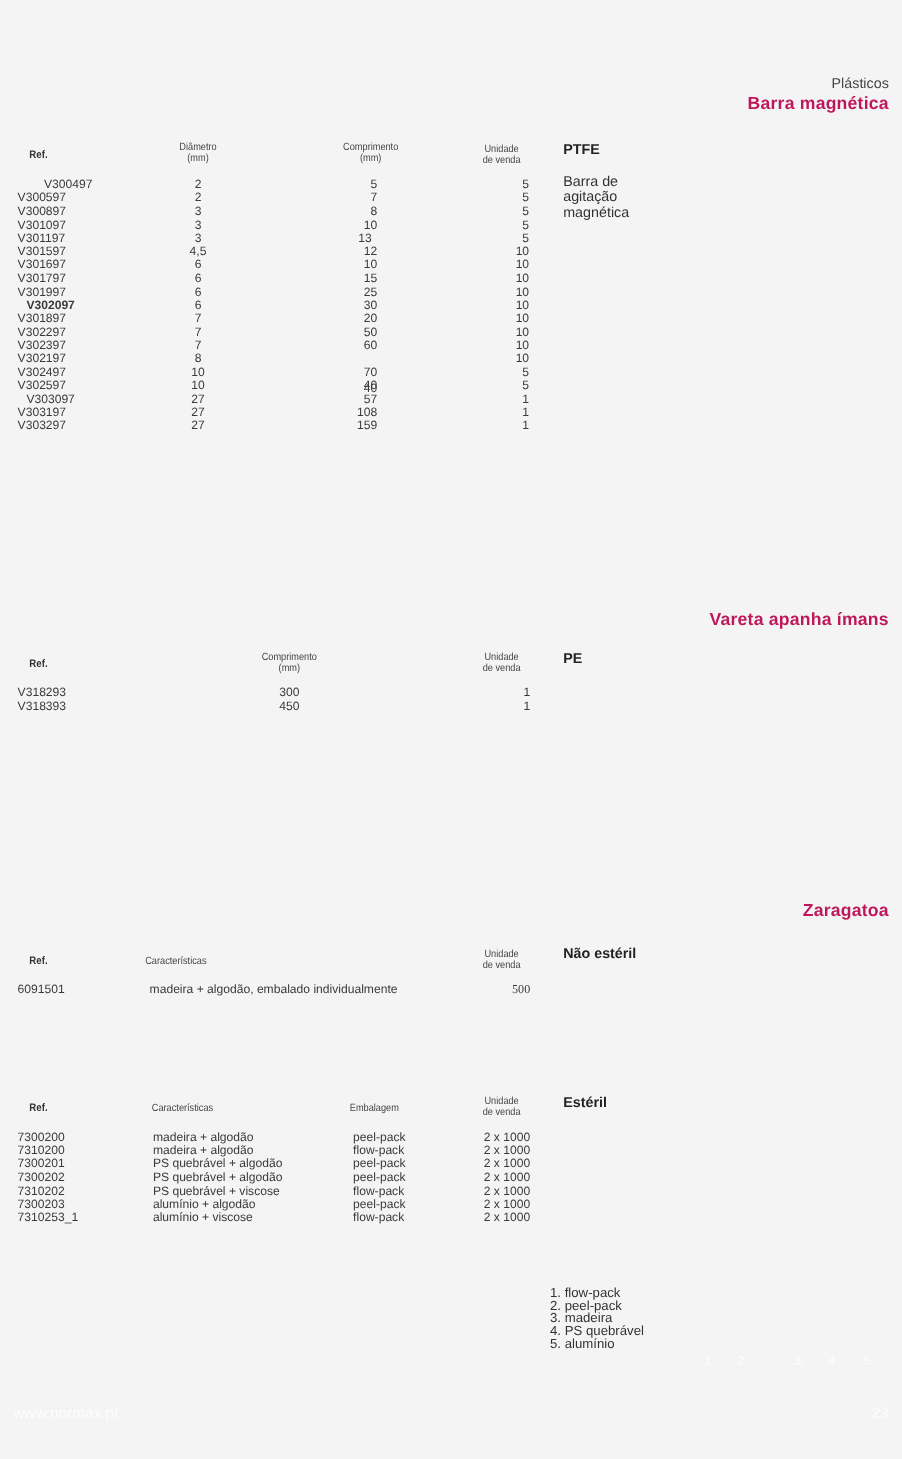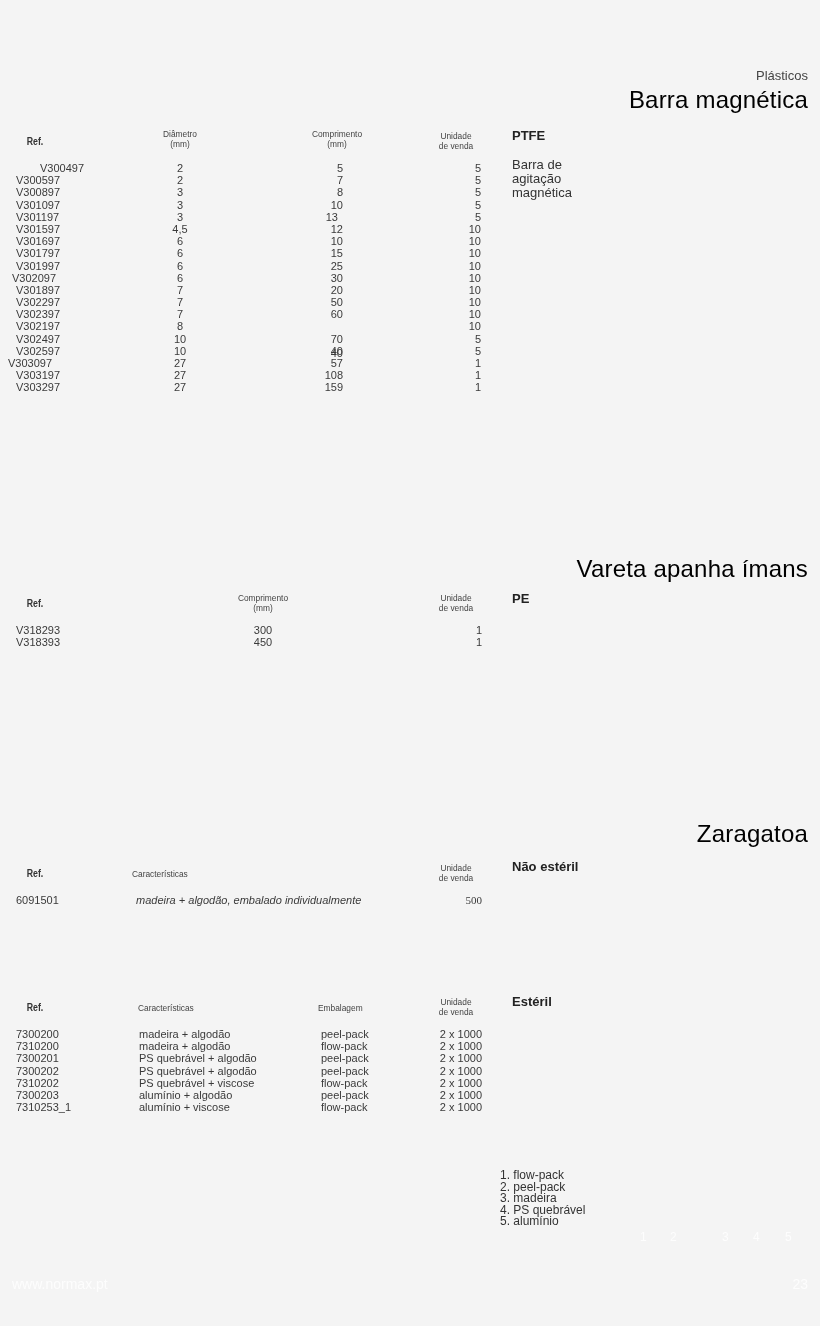--- a/index.html
+++ b/index.html
@@ -10,21 +10,21 @@
       color: #3a3a3a;
       position: relative;
       overflow: hidden;
     }
     .category {
       position: absolute; right: 12px; top: 68px;
       font-size: 13px; color: #444;
     }
     .section-title {
       position: absolute; right: 12px;
-      font-size: 24px; font-weight: normal; color: #000000;
+      font-size: 16px; font-weight: bold; color: #be185d;
       letter-spacing: 0.2px;
     }
     .tbl { position: absolute; left: 0; width: 490px; }
     .hdr { position: relative; height: 34px; padding-left: 34px; }
     .hdr .h {
       position: absolute; font-size: 9.5px; color: #444; text-align: center;
       line-height: 10px; transform: scaleX(0.88); transform-origin: center;
     }
     .hdr .h.ref { font-weight: bold; font-size: 10px; color: #333; }
     .row { position: relative; height: 12.2px; font-size: 11px; line-height: 12px; }
@@ -121,21 +121,21 @@
         <div class="c" style="right: 147px; text-align: right;">15</div>
         <div class="c" style="right: 9px; text-align: right;">10</div>
       </div>
       <div class="row">
         <div class="c" style="left: 16px;">V301997</div>
         <div class="c" style="left: 160px; width: 40px; text-align: center;">6</div>
         <div class="c" style="right: 147px; text-align: right;">25</div>
         <div class="c" style="right: 9px; text-align: right;">10</div>
       </div>
       <div class="row">
-        <div class="c" style="left: 12px;">V302097</div>
+        <div class="c" style="left: 24px; font-weight: bold;">V302097</div>
         <div class="c" style="left: 160px; width: 40px; text-align: center;">6</div>
         <div class="c" style="right: 147px; text-align: right;">30</div>
         <div class="c" style="right: 9px; text-align: right;">10</div>
       </div>
       <div class="row">
         <div class="c" style="left: 16px;">V301897</div>
         <div class="c" style="left: 160px; width: 40px; text-align: center;">7</div>
         <div class="c" style="right: 147px; text-align: right;">20</div>
         <div class="c" style="right: 9px; text-align: right;">10</div>
       </div>
@@ -163,21 +163,21 @@
         <div class="c" style="right: 147px; text-align: right;">70</div>
         <div class="c" style="right: 9px; text-align: right;">5</div>
       </div>
       <div class="row">
         <div class="c" style="left: 16px;">V302597</div>
         <div class="c" style="left: 160px; width: 40px; text-align: center;">10</div>
         <div class="c" style="right: 147px; text-align: right;">40</div>
         <div class="c" style="right: 9px; text-align: right;">5</div>
       </div>
       <div class="row">
-        <div class="c" style="left: 8px;">V303097</div>
+        <div class="c" style="left: 24px;">V303097</div>
         <div class="c" style="left: 160px; width: 40px; text-align: center;">27</div>
         <div class="c" style="right: 147px; text-align: right;">57</div>
         <div class="c" style="right: 9px; text-align: right;">1</div>
       </div>
       <div class="row">
         <div class="c" style="left: 16px;">V303197</div>
         <div class="c" style="left: 160px; width: 40px; text-align: center;">27</div>
         <div class="c" style="right: 147px; text-align: right;">108</div>
         <div class="c" style="right: 9px; text-align: right;">1</div>
       </div>
@@ -233,21 +233,21 @@
     <div class="h ref" style="left:16px;top:9px;width:38px">Ref.</div>
     <div class="h" style="left:132px;top:9px;width:80px;text-align:left;transform-origin:left">Características</div>
     <div class="h" style="left:426px;top:3px;width:60px">
       <div>Unidade</div>
       <div>de venda</div>
     </div>
   </div>
   <div id="nao-rows">
       <div class="row">
         <div class="c" style="left: 16px;">6091501</div>
-        <div class="c" style="left: 136px; font-style: italic;">madeira + algodão, embalado individualmente</div>
+        <div class="c" style="left: 136px;">madeira + algodão, embalado individualmente</div>
         <div class="c" style="right: 8px; text-align: right; font-family: Liberation Serif, serif;">500</div>
       </div>
     </div>
 </div>
 <div class="side-title" style="top:859px">Não estéril</div>
 
 <div class="tbl" style="top:994px">
   <div class="hdr">
     <div class="h ref" style="left:16px;top:9px;width:38px">Ref.</div>
     <div class="h" style="left:138px;top:9px;width:80px;text-align:left;transform-origin:left">Características</div>

